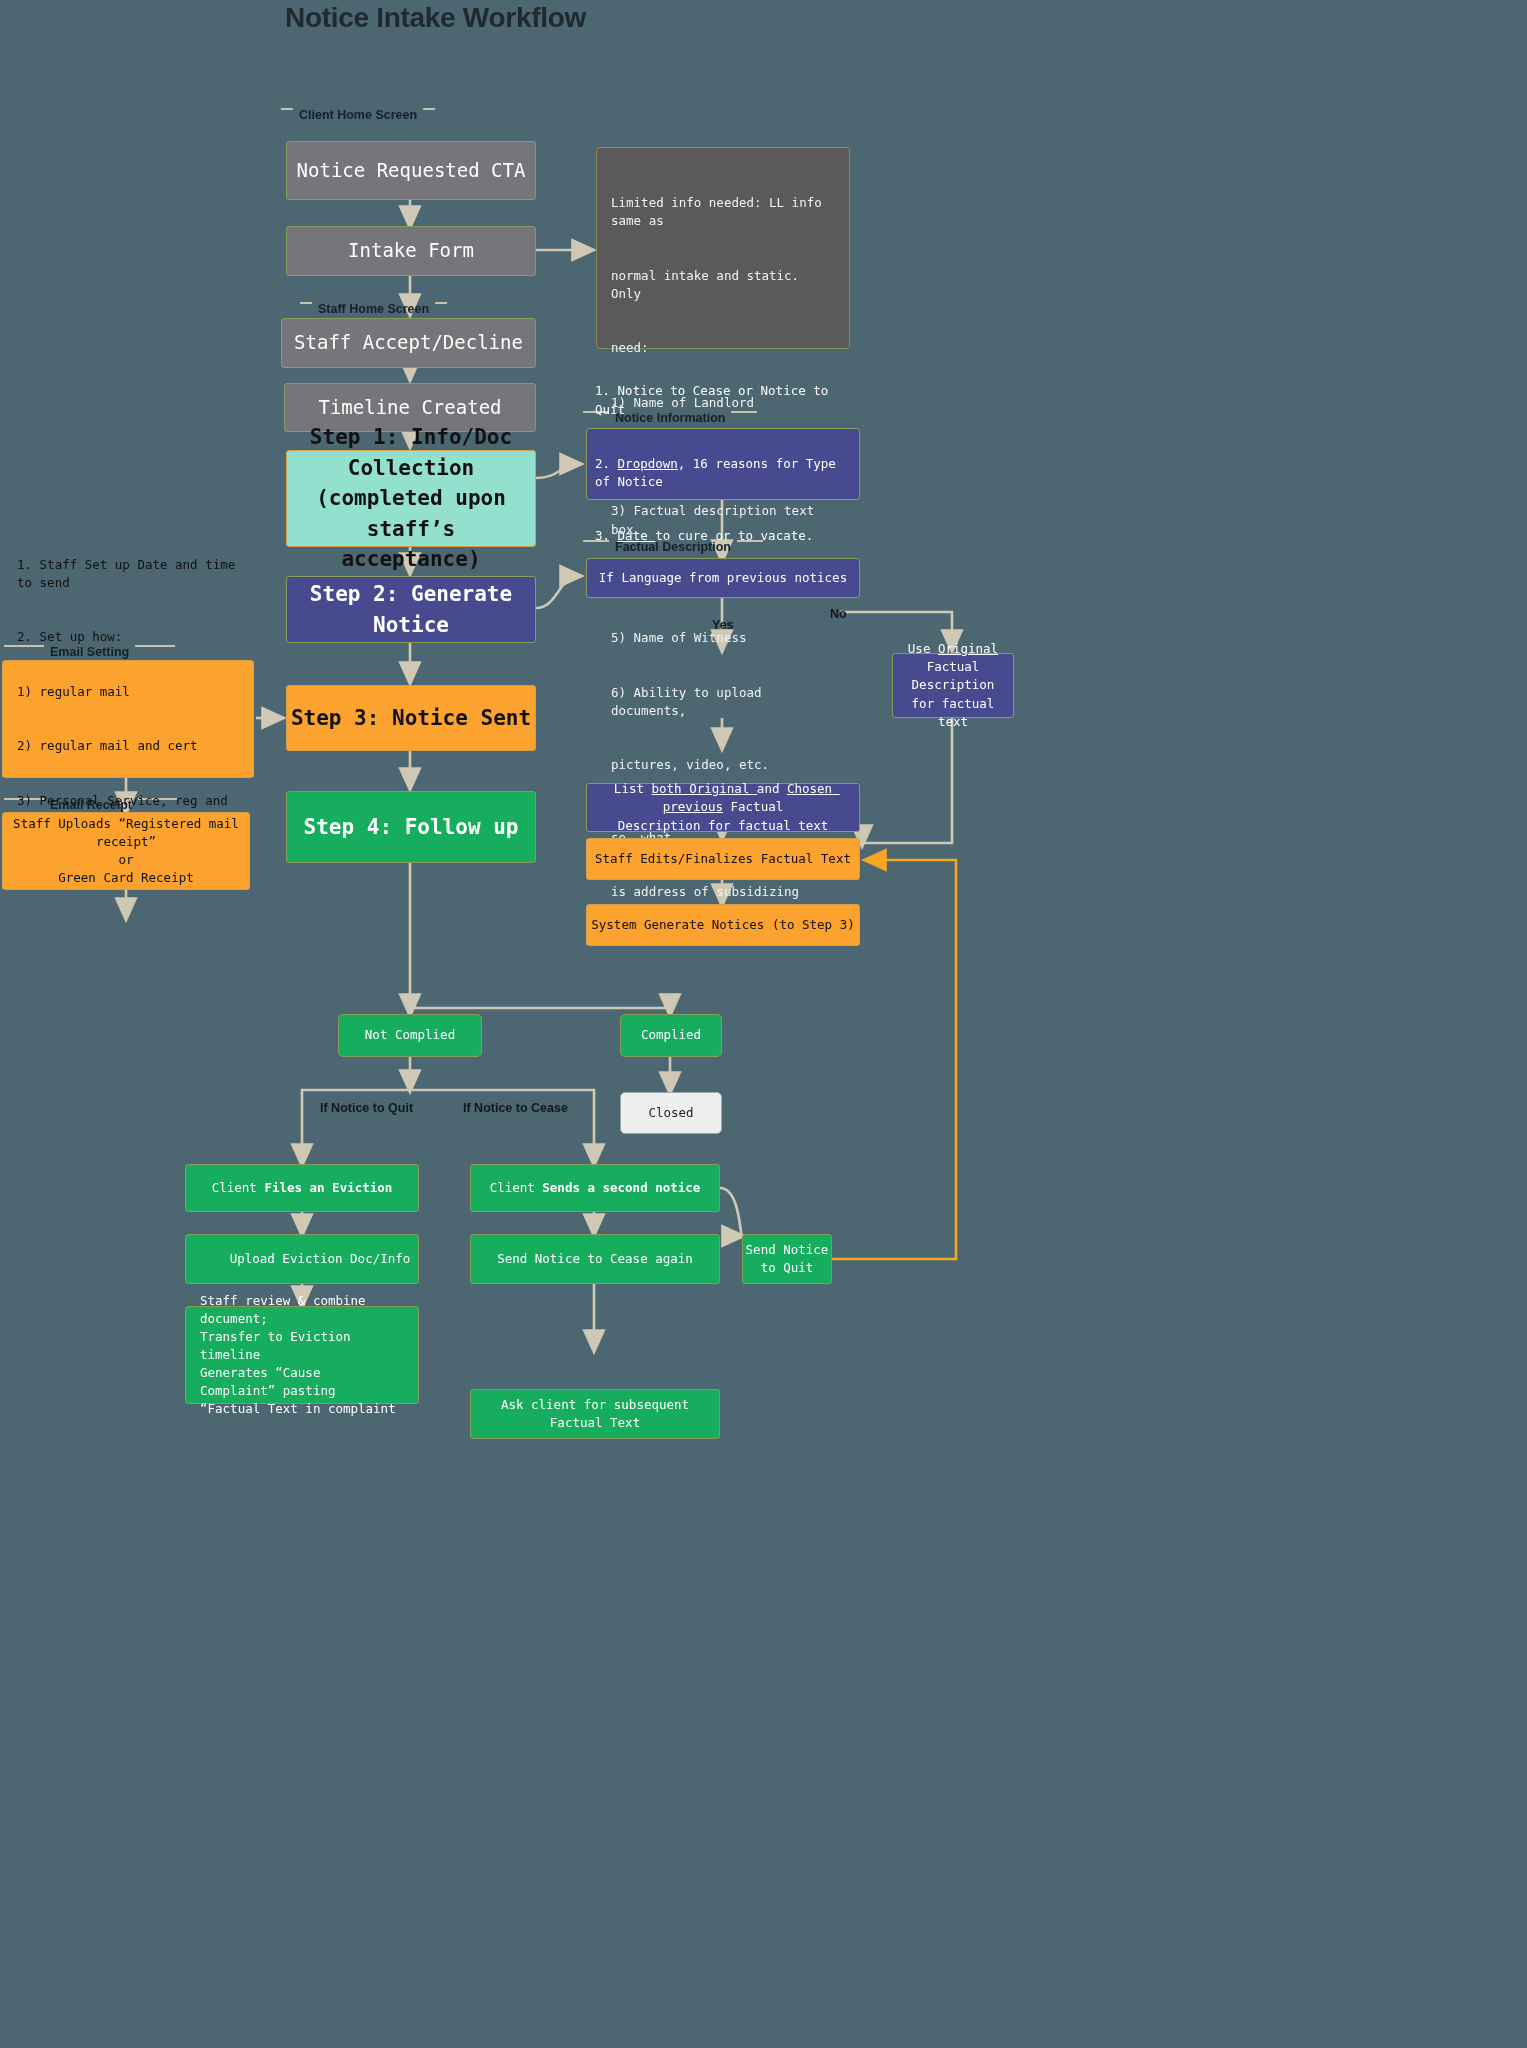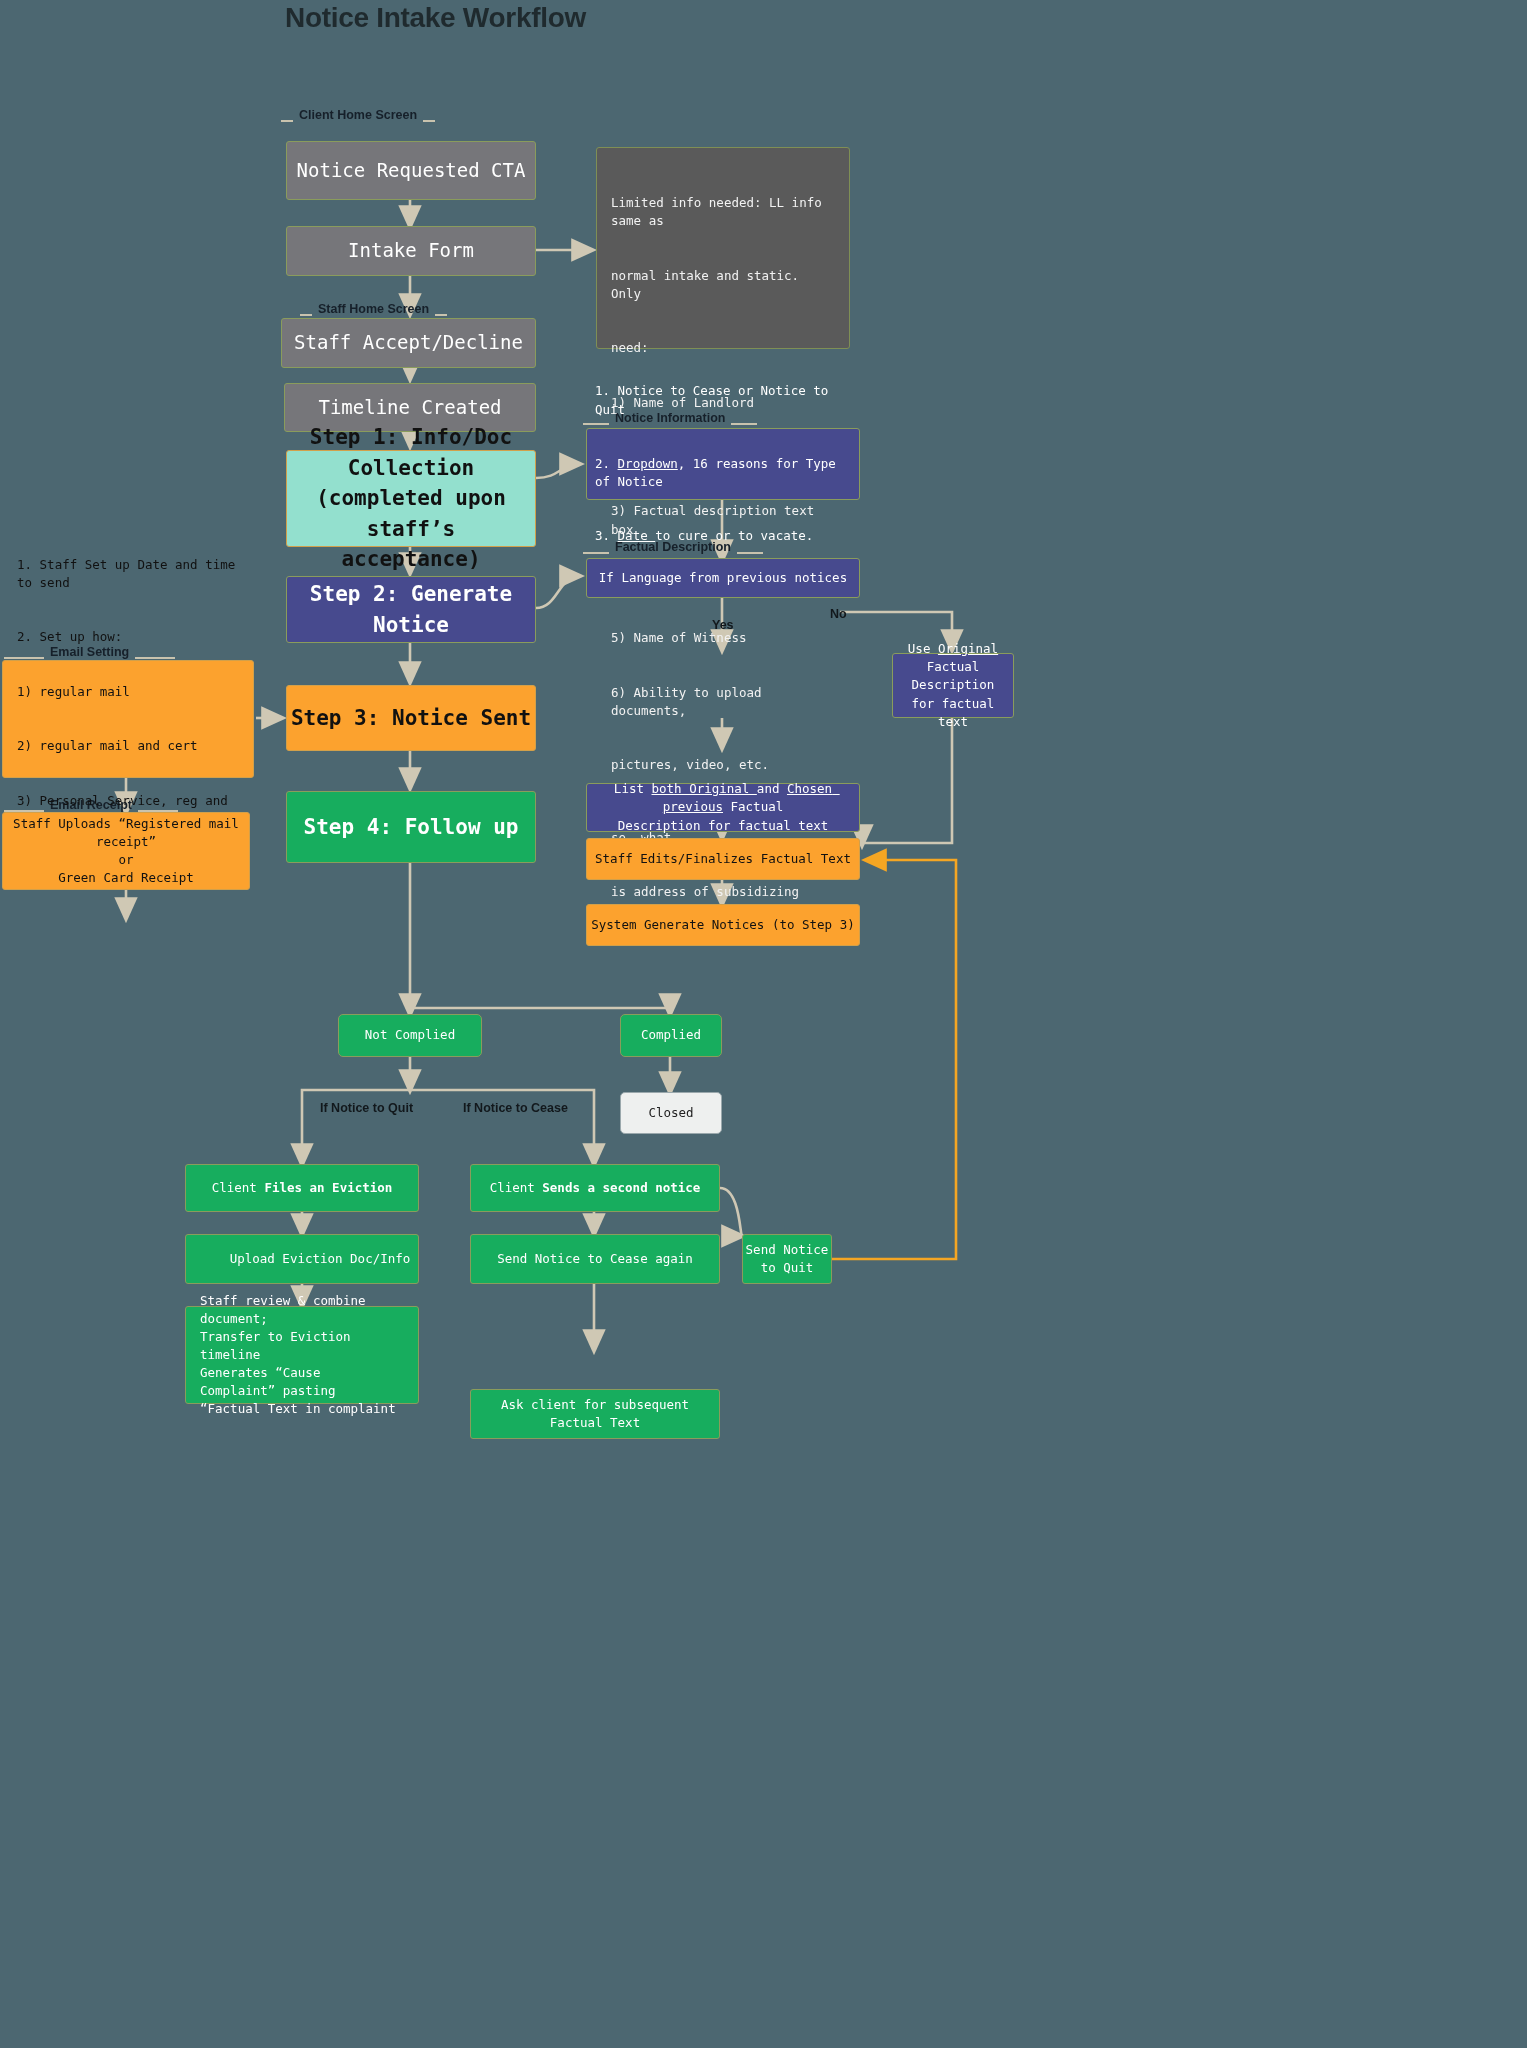--- a/index.html
+++ b/index.html
@@ -43,21 +43,21 @@
   .small { font-size:12.5px; }
 
   .left-align { justify-content:flex-start; text-align:left; }
   .pad { padding:10px 14px; }
 
   .grouplabel {
     position:absolute;
     font-family:"Liberation Sans", sans-serif;
     font-size:12.5px; font-weight:bold; color:#16202a;
     white-space:nowrap;
-    display:flex; align-items:flex-end; gap:6px;
+    display:flex; align-items:flex-start; gap:6px;
   }
   .grouplabel .dash { display:inline-block; height:2px; background:#c9c3ae; }
   .grouplabel .dash.s { width:12px; }
   .grouplabel .dash.m { width:26px; }
   .grouplabel .dash.l { width:40px; }
 
   .edgelabel {
     position:absolute;
     font-family:"Liberation Sans", sans-serif;
     font-size:12.5px; font-weight:bold; color:#12181c;

